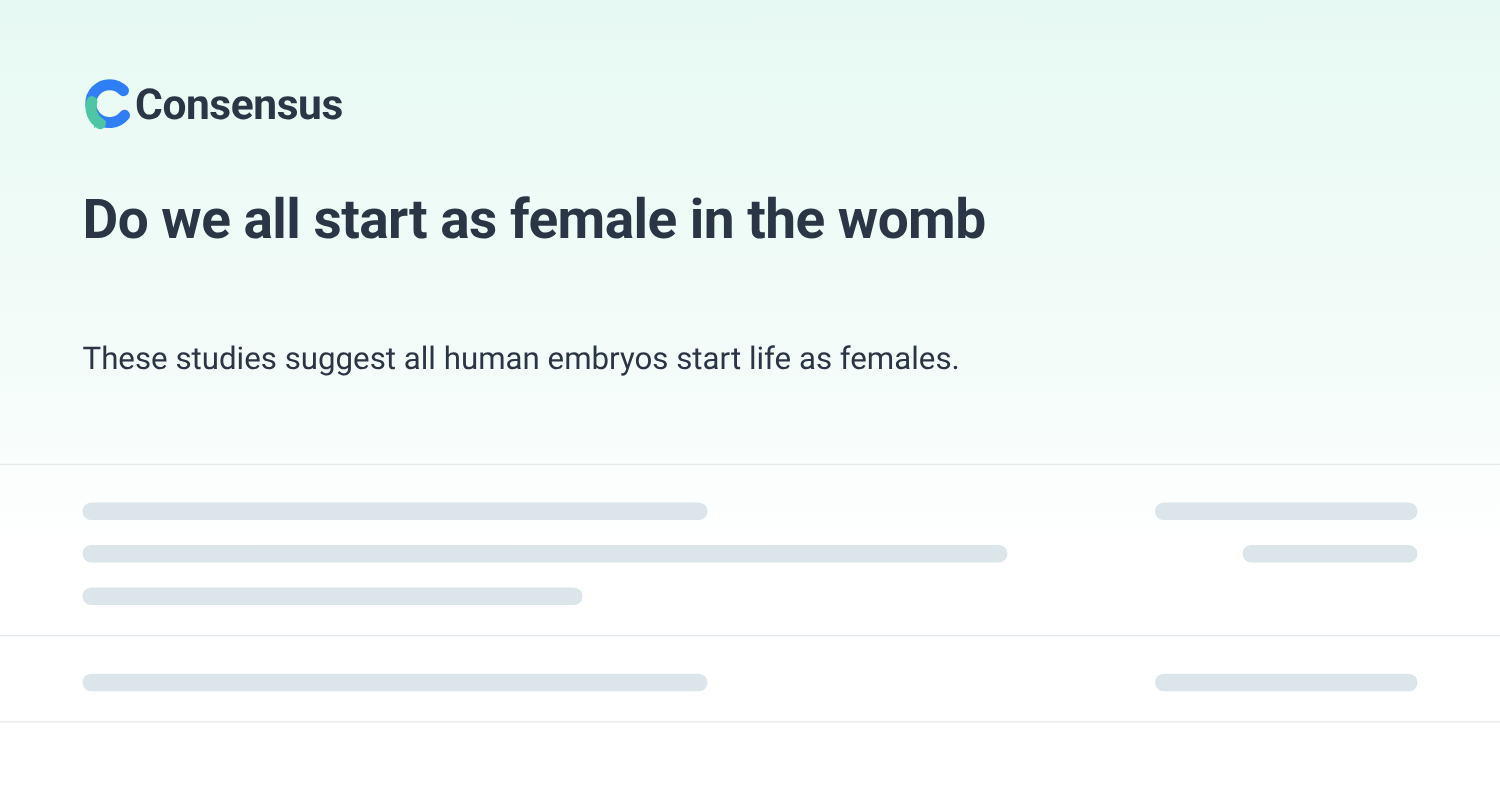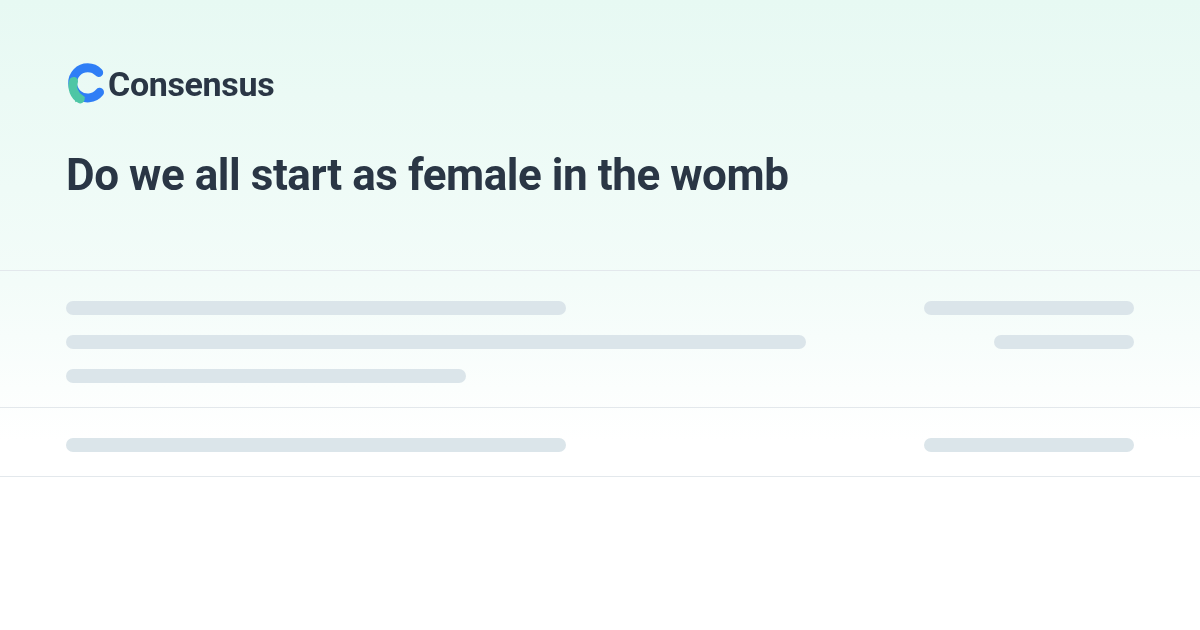--- a/index.html
+++ b/index.html
@@ -82,20 +82,21 @@
         <path d="M 78 25 A 36 36 0 1 0 80 72" fill="none" stroke="#2f7ef6" stroke-width="21" stroke-linecap="round"></path>
         <path d="M 34 88 A 36 36 0 0 1 18 46" fill="none" stroke="#4ec6a5" stroke-width="21" stroke-linecap="round"></path>
         <path d="M 22 70 L 46 84 L 22 96 Z" fill="#4ec6a5"></path>
       </svg>
     </span>
     <span class="brand-name">Consensus</span>
   </div>
 
   <h1 class="title">Do we all start as female in the womb</h1>
 
+  <p class="summary">These studies suggest all human embryos start life as females.</p>
 </div>
 
 <div class="results">
   <div class="result-card">
     <div class="result-left">
       <div class="skel" style="width: 500px;"></div>
       <div class="skel" style="width: 740px;"></div>
       <div class="skel" style="width: 400px;"></div>
     </div>
     <div class="result-right">

